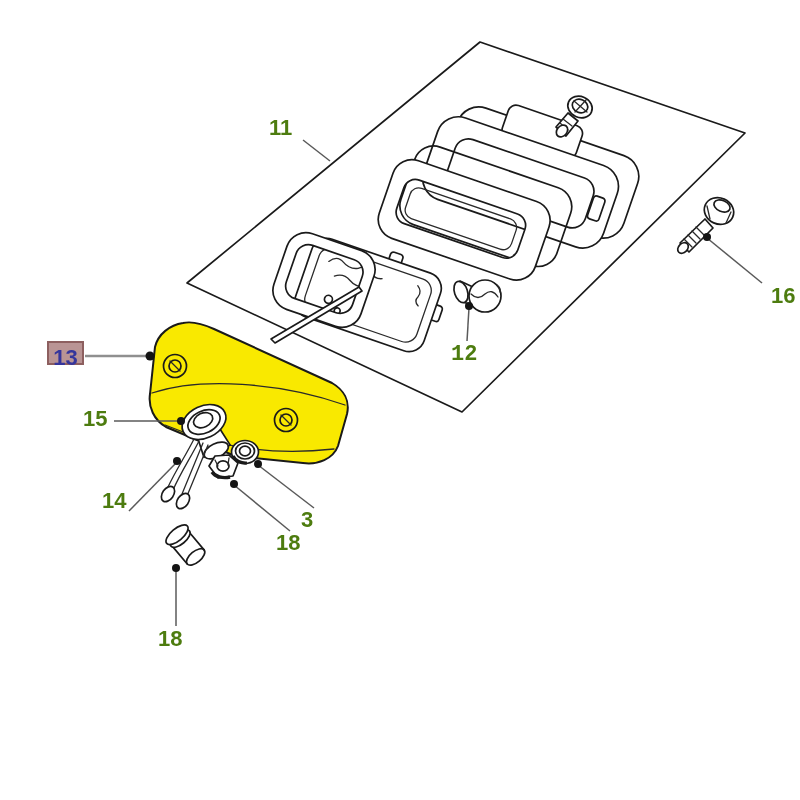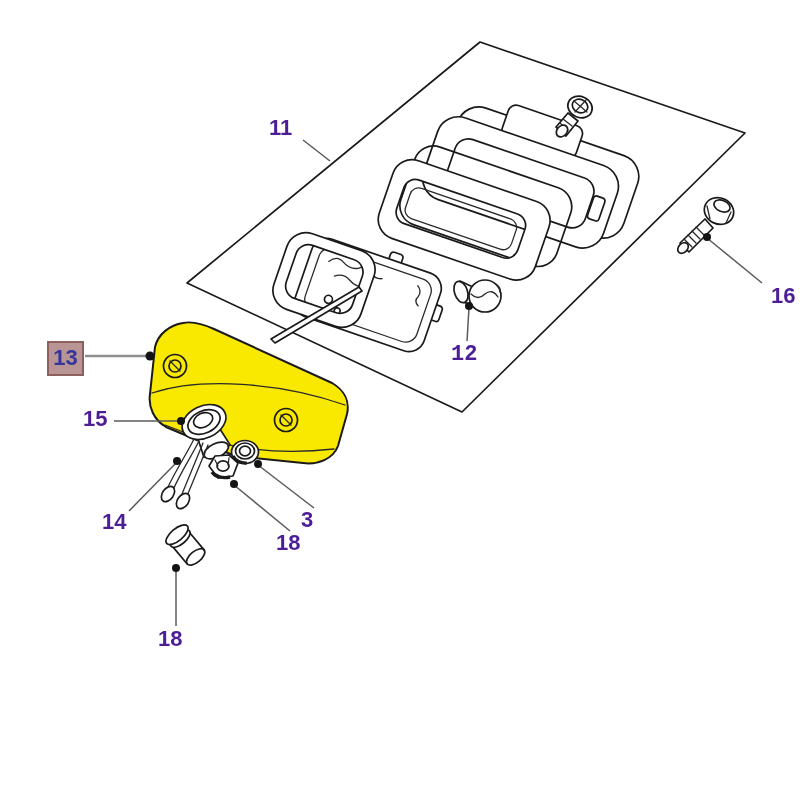--- a/index.html
+++ b/index.html
@@ -3,24 +3,24 @@
 <meta charset="utf-8">
 <style>
   html,body{margin:0;padding:0;background:#ffffff;}
   #canvas{
     position:relative;width:800px;height:800px;background:#ffffff;
     font-family:"Liberation Sans", sans-serif;overflow:hidden;
   }
   #art{position:absolute;left:0;top:0;}
   .callout{
     position:absolute;font-weight:bold;font-size:22px;line-height:1;
-    color:#4c1d95;letter-spacing:0;user-select:none;
+    color:#4d7c0f;letter-spacing:0;user-select:none;
   }
   .callout.boxed{
-    width:37px;height:35px;line-height:29px;text-align:center;
+    width:37px;height:24px;line-height:29px;text-align:center;
     background:#b99494;border:2px solid #8d5f5f;box-sizing:border-box;
     color:#35359c;
   }
   svg *{vector-effect:non-scaling-stroke;}
   .ln{stroke:#1a1a1a;stroke-width:1.7;fill:none;stroke-linecap:round;stroke-linejoin:round;}
   .lnw{stroke:#1a1a1a;stroke-width:1.7;fill:#ffffff;stroke-linecap:round;stroke-linejoin:round;}
   .thin{stroke:#2a2a2a;stroke-width:1.3;fill:none;stroke-linecap:round;}
   .leader{stroke:#5a5a5a;stroke-width:1.5;fill:none;}
   .leader13{stroke:#8f8f8f;stroke-width:2.6;fill:none;}
   .dot{fill:#141414;stroke:none;}
@@ -169,20 +169,20 @@
     <line class="leader" x1="290" y1="531" x2="234" y2="485"></line>
     <circle class="dot" cx="234" cy="484" r="4"></circle>
     <line class="leader" x1="176" y1="626" x2="176" y2="570"></line>
     <circle class="dot" cx="176" cy="568" r="4"></circle>
   </g>
 </svg>
 
   <div class="callout" style="left:269px;top:117px;">11</div>
   <div class="callout" style="left:451px;top:344px;font-family:Liberation Mono, monospace;">12</div>
   <div class="callout boxed" style="left:47px;top:341px;">13</div>
-  <div class="callout" style="left:102px;top:511px;">14</div>
+  <div class="callout" style="left:102px;top:490px;">14</div>
   <div class="callout" style="left:83px;top:408px;">15</div>
   <div class="callout" style="left:748px;top:285px;margin-left:23px;">16</div>
   <div class="callout" style="left:301px;top:509px;">3</div>
   <div class="callout" style="left:276px;top:532px;">18</div>
   <div class="callout" style="left:158px;top:628px;">18</div>
 
 </div>
 
 </body></html>

